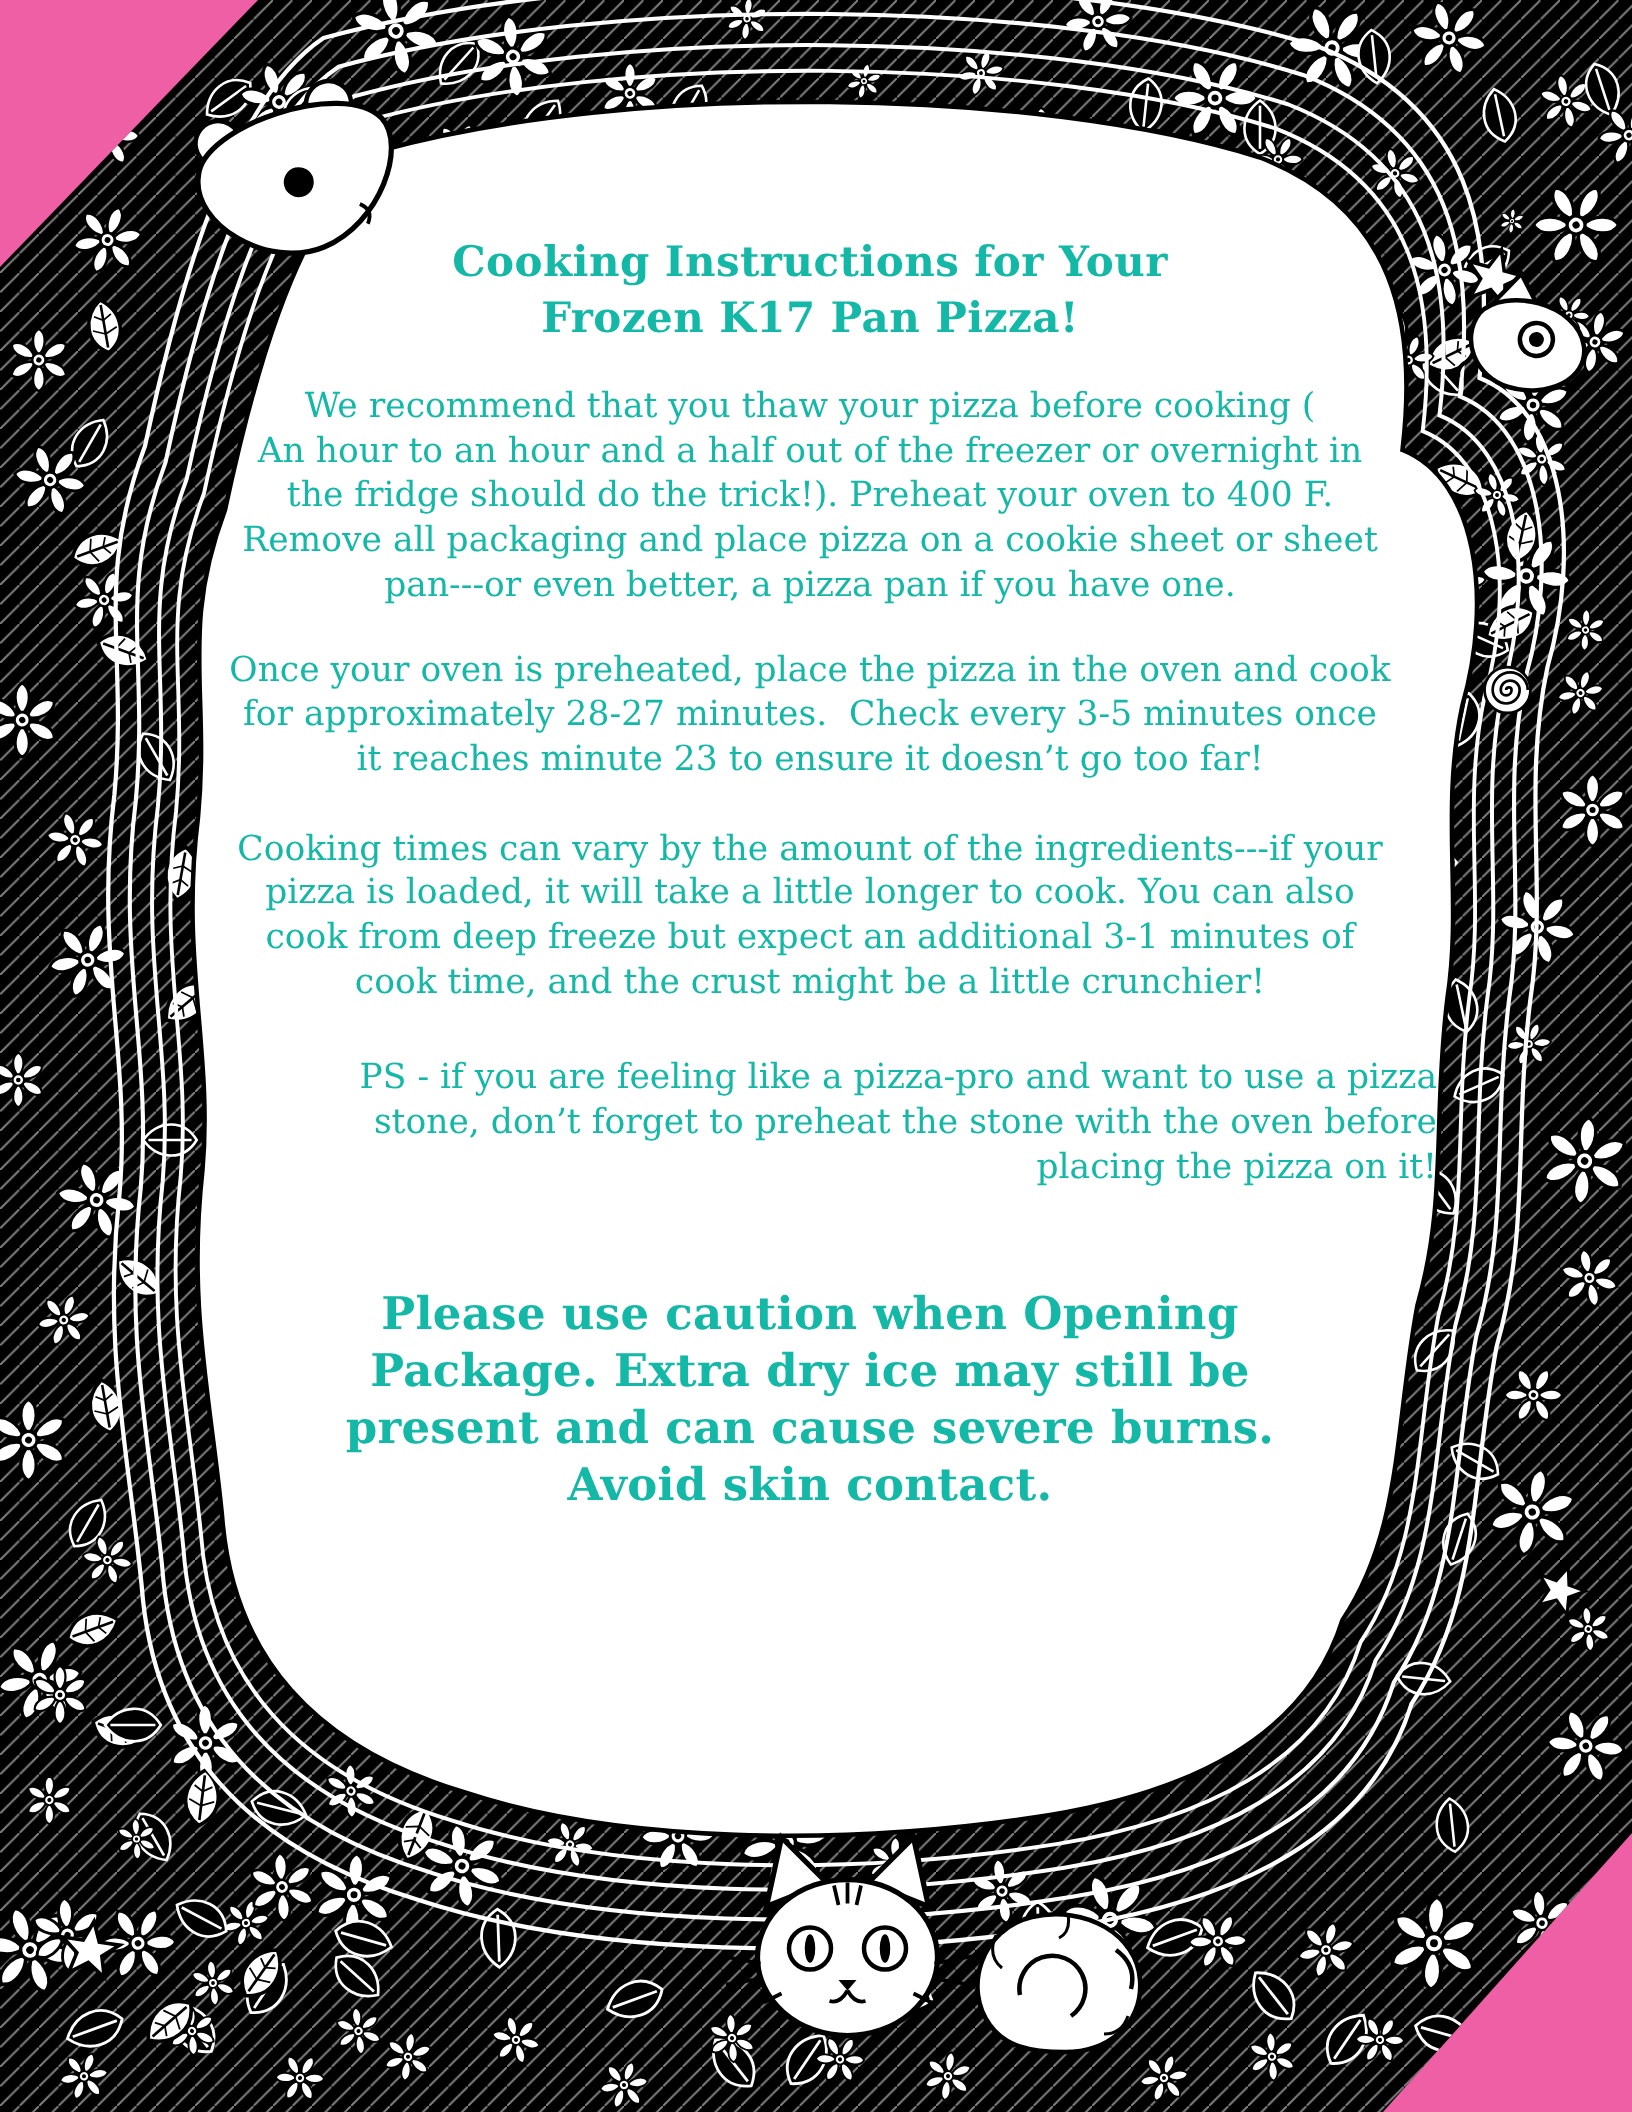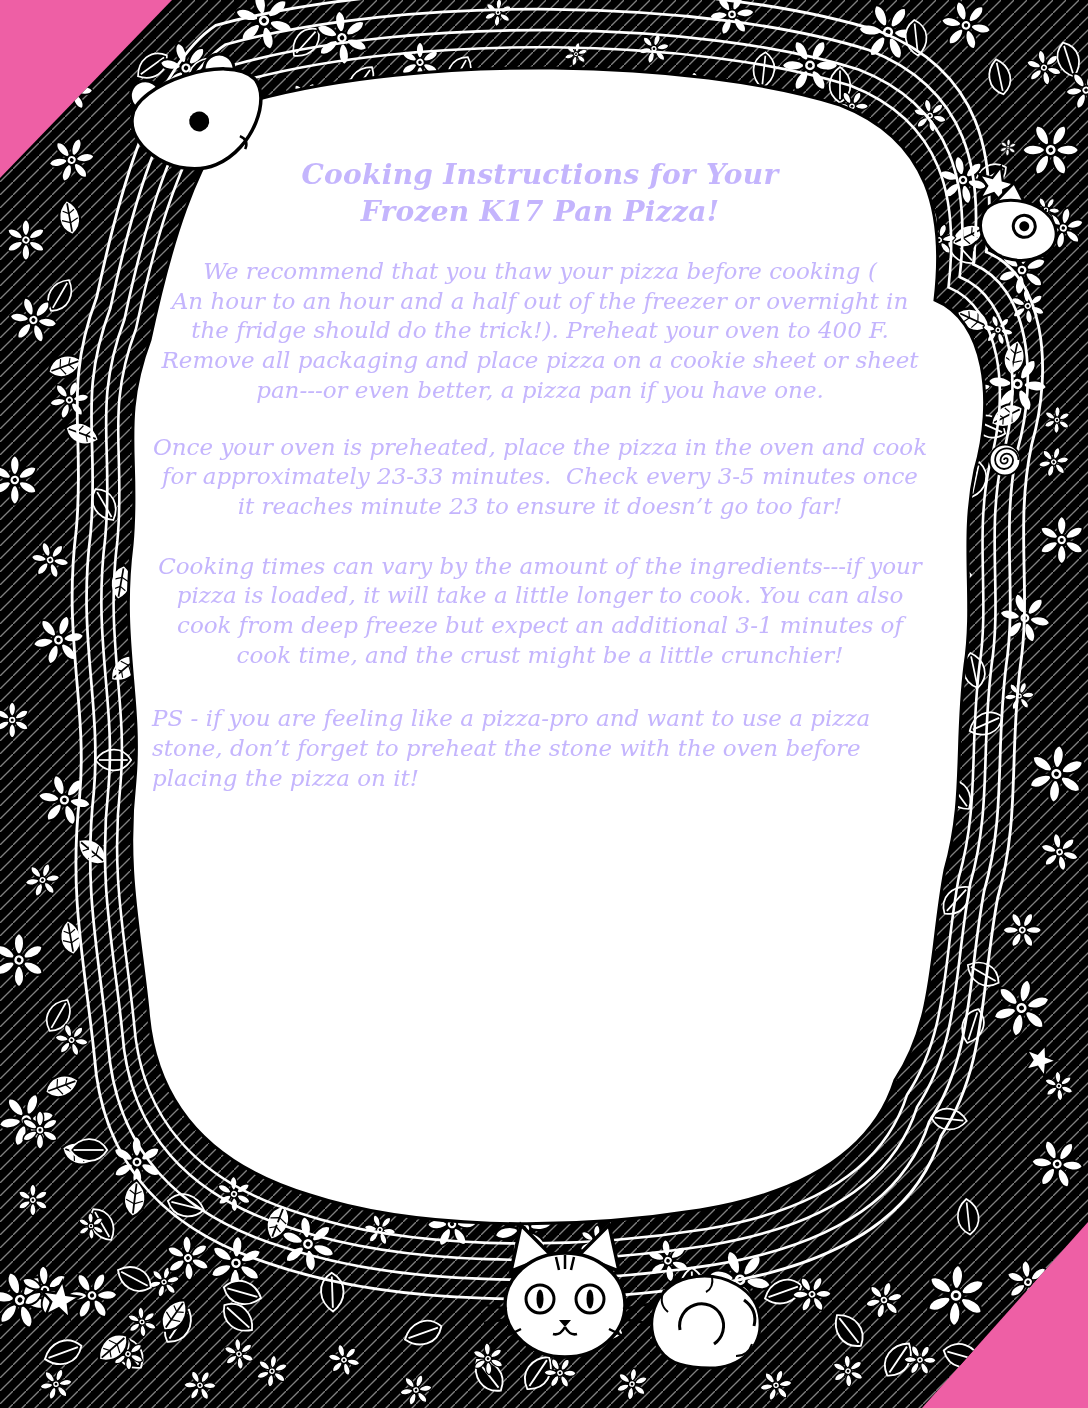--- a/index.html
+++ b/index.html
@@ -6,38 +6,38 @@
   .page{
     position:relative;
     width:1088px;height:1408px;
     background:#000;
     overflow:hidden;
     font-family:"DejaVu Serif","Liberation Serif",serif;
   }
   .border-svg{position:absolute;inset:0;display:block;}
   .sheet-text{
     position:absolute;left:122px;top:156px;width:836px;
-    text-align:center;color:#c4b5fd;font-style:italic;
+    text-align:center;color:#14b8a6;
   }
   .sheet-text p{margin:0;white-space:pre-wrap;}
   .title{
     font-size:28px;font-weight:700;line-height:37px;letter-spacing:.3px;
   }
   .body-para{font-size:23px;line-height:29.7px;}
   .oven-note{
     margin-top:17px !important;
     text-decoration:underline;
     text-decoration-thickness:2px;
     text-underline-offset:5px;
   }
   .para-thaw{margin-top:27px !important;}
   .para-cook{margin-top:27px !important;}
   .para-vary{margin-top:30px !important;}
   .signoff{margin-top:36px !important;}
-  .ps-para{margin-top:34px !important;text-align:left;padding-left:30px;}
+  .ps-para{margin-top:34px !important;text-align:right;padding-left:30px;}
   .warning{
     margin-top:64px !important;
     font-size:30px;font-weight:700;line-height:38px;letter-spacing:.2px;
   }
 </style>
 </head>
 <body>
 
 <div class="page">
 
@@ -325,24 +325,28 @@
 
   <div class="sheet-text">
     <p class="title">Cooking Instructions for Your
 Frozen K17 Pan Pizza!</p>
     <p class="body-para para-thaw">We recommend that you thaw your pizza before cooking (
 An hour to an hour and a half out of the freezer or overnight in
 the fridge should do the trick!). Preheat your oven to 400 F.
 Remove all packaging and place pizza on a cookie sheet or sheet
 pan---or even better, a pizza pan if you have one.</p>
     <p class="body-para para-cook">Once your oven is preheated, place the pizza in the oven and cook
-for approximately 23-33 minutes.  Check every 3-5 minutes once
+for approximately 28-27 minutes.  Check every 3-5 minutes once
 it reaches minute 23 to ensure it doesn’t go too far!</p>
     <p class="body-para para-vary">Cooking times can vary by the amount of the ingredients---if your
 pizza is loaded, it will take a little longer to cook. You can also
 cook from deep freeze but expect an additional 3-1 minutes of
 cook time, and the crust might be a little crunchier!</p>
     <p class="body-para ps-para">PS - if you are feeling like a pizza-pro and want to use a pizza
 stone, don’t forget to preheat the stone with the oven before
 placing the pizza on it!</p>
+    <p class="warning">Please use caution when Opening
+Package. Extra dry ice may still be
+present and can cause severe burns.
+Avoid skin contact.</p>
   </div>
 
 </div>
 
 </body></html>

